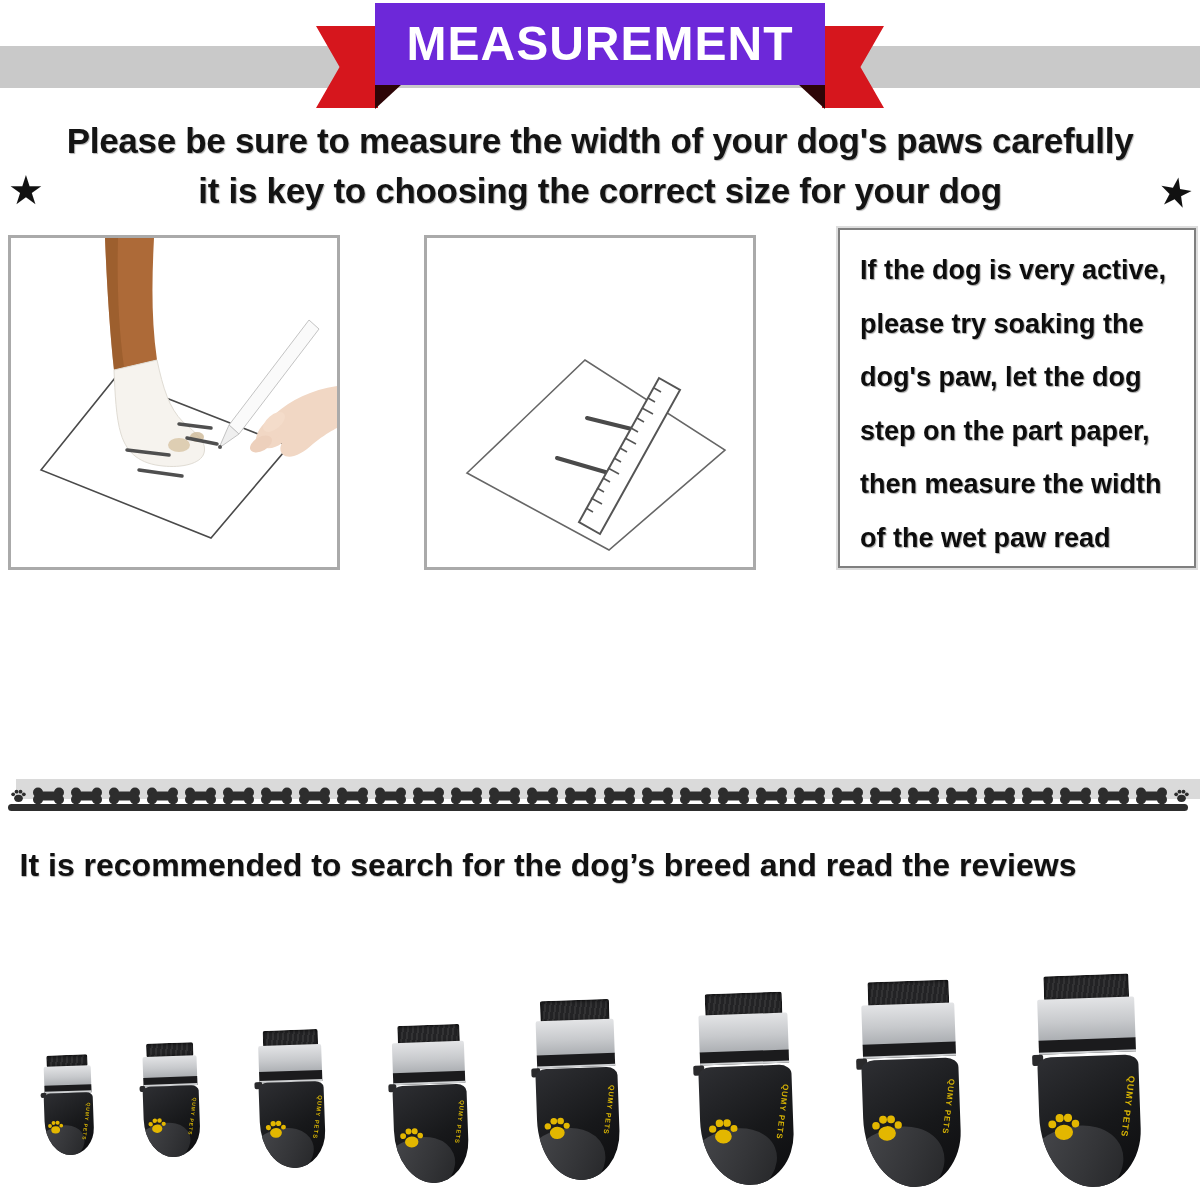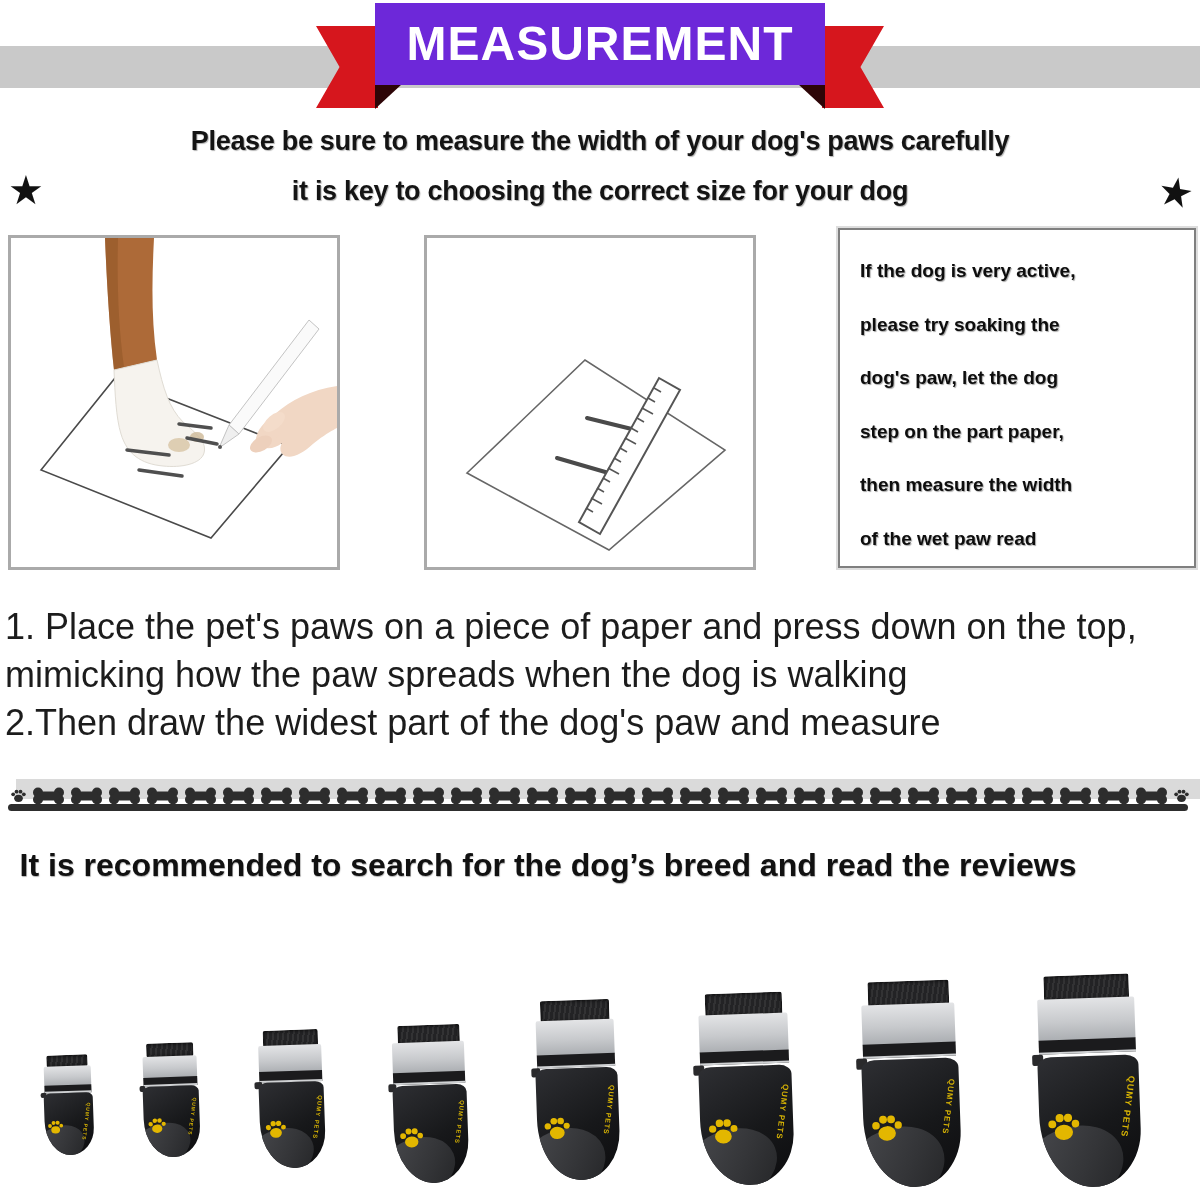--- a/index.html
+++ b/index.html
@@ -12,35 +12,35 @@
     color:#fff;font-weight:bold;font-size:48px;line-height:82px;text-align:center;letter-spacing:1px;}
   .ribbon-tail{position:absolute;top:26px;width:62px;height:82px;background:#d6161d;}
   .ribbon-tail-left{left:316px;clip-path:polygon(0 0,100% 0,100% 100%,0 100%,38% 50%);}
   .ribbon-tail-right{left:822px;clip-path:polygon(0 0,100% 0,62% 50%,100% 100%,0 100%);}
   .ribbon-fold{position:absolute;top:84px;width:27px;height:25px;background:#2d0507;}
   .ribbon-fold-left{left:375px;clip-path:polygon(0 0,100% 0,0 100%);}
   .ribbon-fold-right{left:798px;clip-path:polygon(0 0,100% 0,100% 100%);}
 
   
   .headline{position:absolute;left:0;top:116px;width:1200px;text-align:center;
-    font-weight:bold;font-size:27px;line-height:50px;color:#141414;letter-spacing:-.3px;
+    font-weight:bold;font-size:35px;line-height:50px;color:#141414;letter-spacing:-.3px;
     text-shadow:1px 1px 1px rgba(0,0,0,.3);}
   .star{position:absolute;font-size:40px;color:#111;line-height:40px;}
   .star-left{left:8px;top:170px;}
   .star-right{right:6px;top:172px;transform:rotate(10deg);}
 
   
   .photo-box{position:absolute;top:235px;width:332px;height:335px;border:3px solid #aaa;
     background:#fff;box-sizing:border-box;}
   .box1{left:8px;}
   .box2{left:424px;}
   .photo-box svg{display:block;width:100%;height:100%;}
   .tip-box{position:absolute;left:838px;top:228px;width:358px;height:340px;box-sizing:border-box;
     border:2px solid #7f7f7f;box-shadow:0 0 0 2px #ddd;background:#fff;
-    padding:14px 6px 0 20px;font-weight:bold;font-size:19px;line-height:53.5px;color:#0d0d0d;
+    padding:14px 6px 0 20px;font-weight:bold;font-size:27px;line-height:53.5px;color:#0d0d0d;
     text-shadow:1px 1px 1px rgba(0,0,0,.35);}
 
   
   .steps{position:absolute;left:5px;top:603px;width:1196px;font-size:36px;line-height:48px;color:#1c1c1c;}
 
   
   .divider{position:absolute;left:0;top:779px;width:1200px;height:34px;}
   .divider-shadow{position:absolute;left:16px;top:0;width:1184px;height:20px;background:#dadada;}
   .divider-line{position:absolute;left:8px;top:25px;width:1180px;height:7px;background:#2d2d2d;border-radius:4px;}
   .divider-row{position:absolute;left:10px;top:8px;width:1180px;height:18px;display:flex;
@@ -157,25 +157,20 @@
 
   <div class="tip-box">
     <div>If the dog is very active,</div>
     <div>please try soaking the</div>
     <div>dog's paw, let the dog</div>
     <div>step on the part paper,</div>
     <div>then measure the width</div>
     <div>of the wet paw read</div>
   </div>
 
-  <div class="steps">
-    <div>1. Place the pet's paws on a piece of paper and press down on the top,</div>
-    <div>mimicking how the paw spreads when the dog is walking</div>
-    <div>2.Then draw the widest part of the dog's paw and measure</div>
-  </div>
 
   <div class="divider">
     <div class="divider-shadow"></div>
     <div class="divider-line"></div>
     <div class="divider-row" id="bone-row">
         <svg width="17" height="16" viewBox="0 0 24 24">
           <g fill="#2d2d2d">
             <ellipse cx="12" cy="15.5" rx="6.5" ry="5.5"></ellipse>
             <circle cx="4" cy="9.5" r="2.8"></circle>
             <circle cx="9" cy="5.5" r="2.9"></circle>

